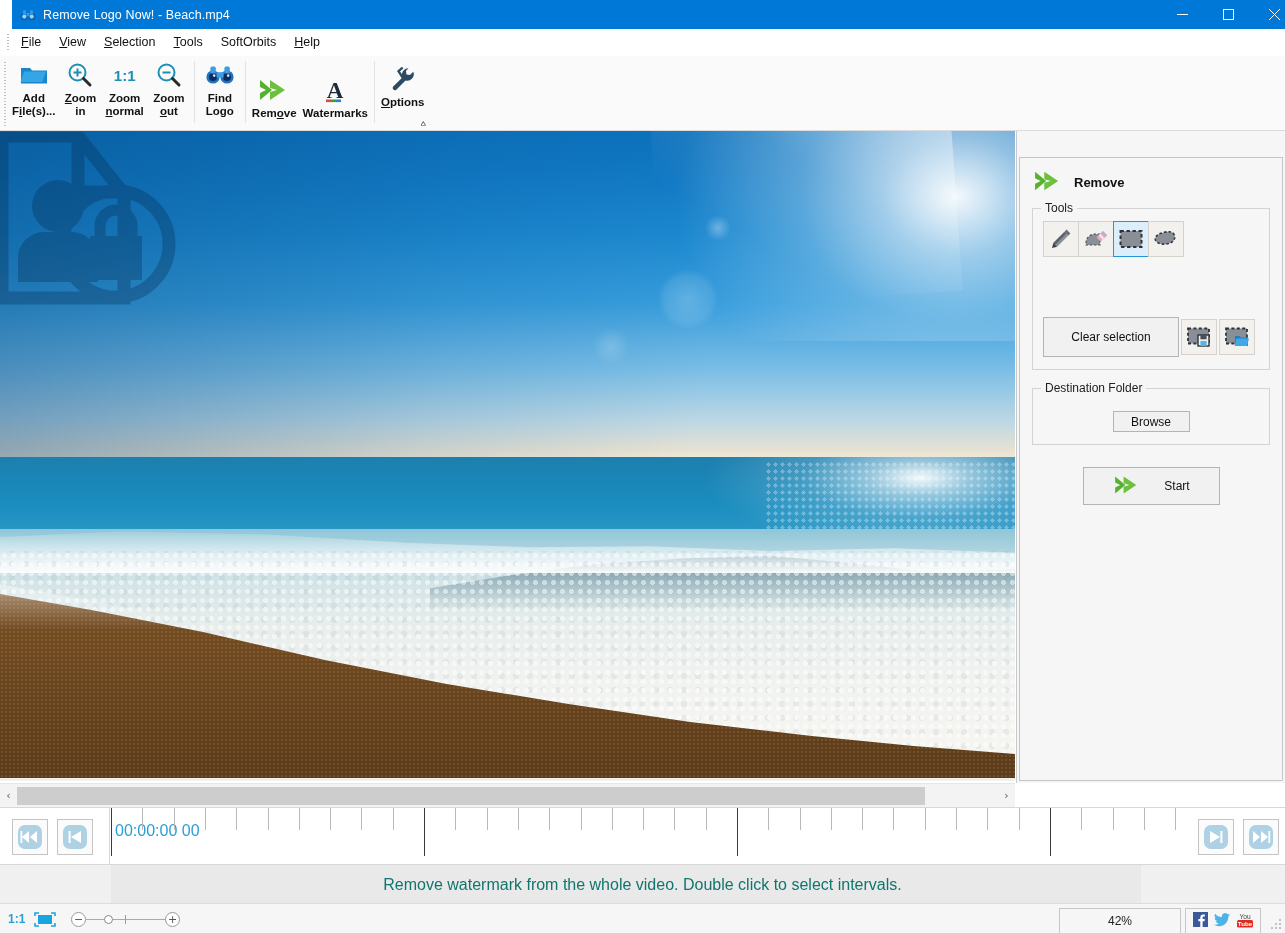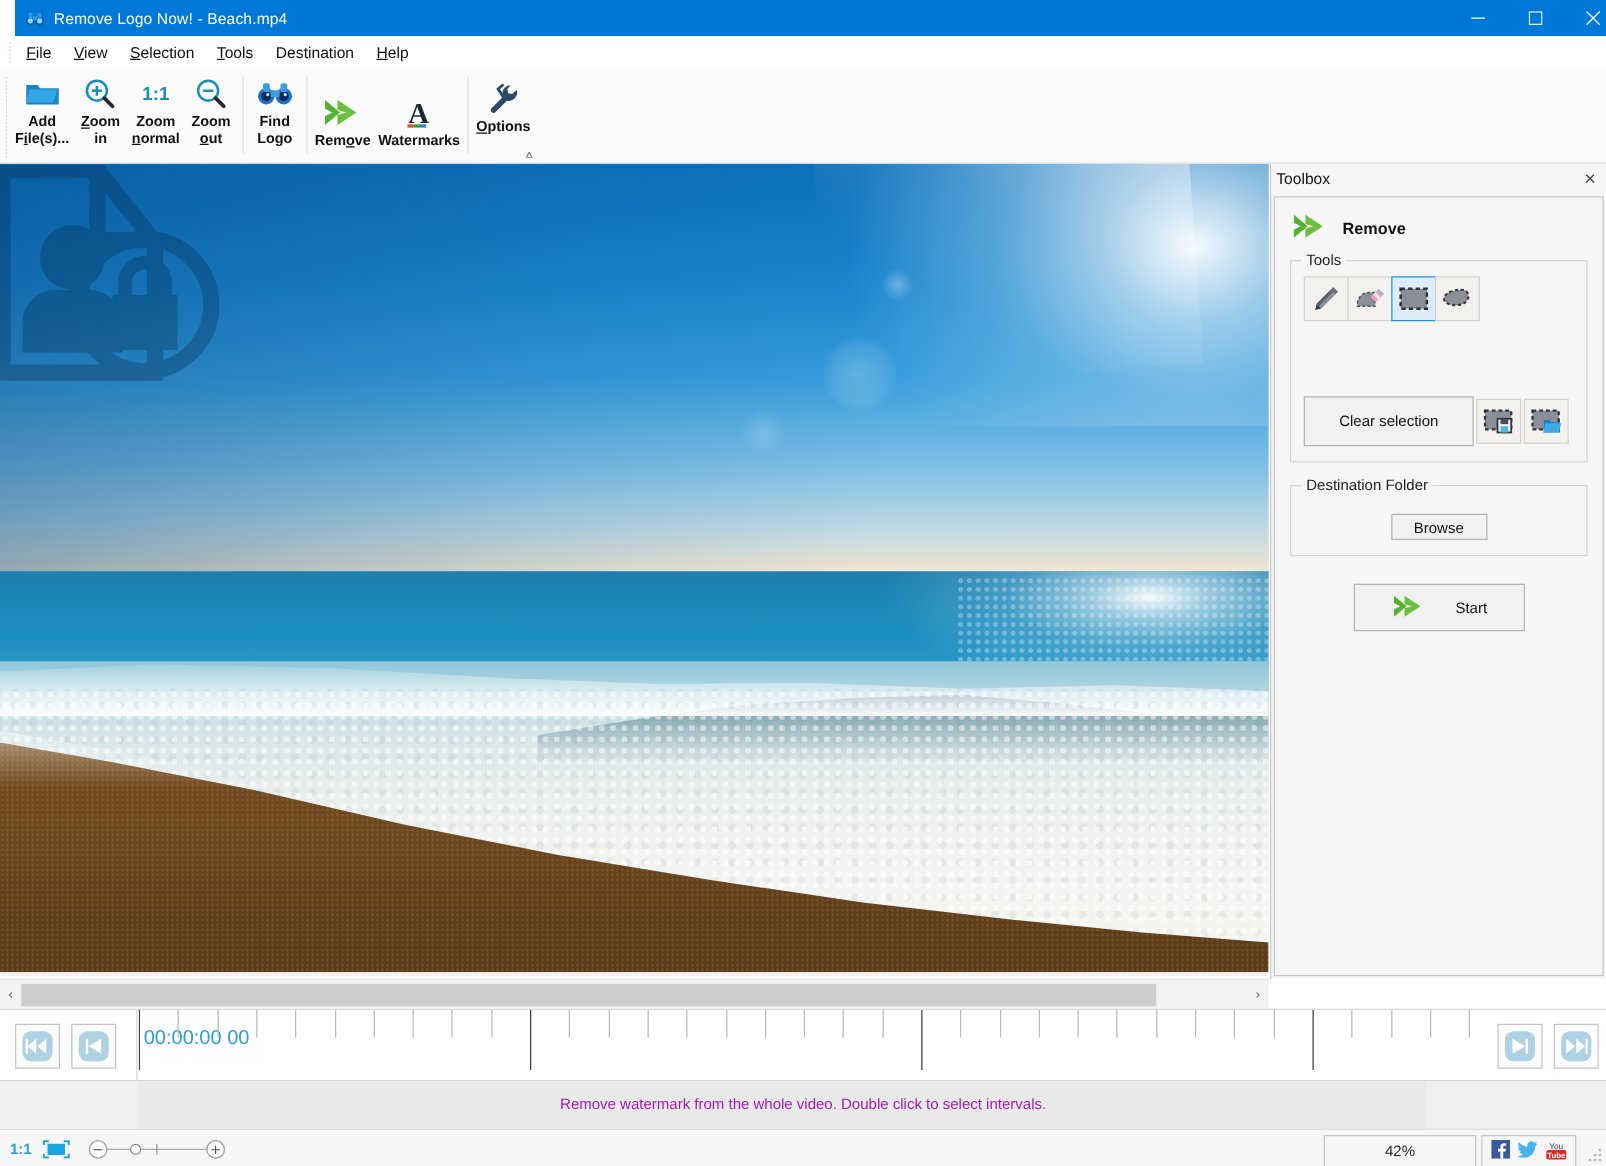--- a/index.html
+++ b/index.html
@@ -170,21 +170,21 @@
   .ruler { position:absolute; left:111px; top:0; right:0; height:57px; overflow:hidden; }
   .tick { position:absolute; top:0; width:1px; background:#b9b9b9; }
   .playhead { position:absolute; top:0; width:1px; height:48px; background:#3a3a3a; }
   .tcode { position:absolute; left:4px; top:14px; font-size:16px; color:#2a9fd6; }
 
   
   .interval-bar { position:absolute; left:0; top:865px; width:1285px; height:38px; background:#f0f0f0; }
   .interval-seg { position:absolute; left:111px; top:0; width:1330px; height:38px; background:#e9e9e9; }
   .interval-seg2 { position:absolute; left:1141px; top:0; right:0; height:38px; background:#f0f0f0; }
   .interval-text { position:absolute; left:0; right:0; top:11px; text-align:center;
-     font-size:12px; color:#a21caf; }
+     font-size:16px; color:#0f766e; }
 
   
   .statusbar { position:absolute; left:0; top:903px; width:1285px; height:30px;
      background:#f6f6f6; border-top:1px solid #dcdcdc; }
   .zoom-11 { position:absolute; left:8px; top:8px; font-size:12px; font-weight:bold; color:#2a9fd6; }
   .fitbox { position:absolute; left:34px; top:8px; width:22px; height:15px; }
   .minus, .plus { position:absolute; top:8px; width:15px; height:15px; border:1px solid #9a9a9a;
      border-radius:50%; background:#fff; display:flex; align-items:center; justify-content:center;
      font-size:11px; color:#555; line-height:1; font-family:"DejaVu Sans",sans-serif;}
   .minus { left:71px; } .plus { left:165px; }
@@ -281,21 +281,21 @@
   </div>
 
   <div class="menubar">
     <span class="grip">
         <i></i>
       </span>
     <div class="menu-item"><u>F</u>ile</div>
     <div class="menu-item"><u>V</u>iew</div>
     <div class="menu-item"><u>S</u>election</div>
     <div class="menu-item"><u>T</u>ools</div>
-    <div class="menu-item">Destination</div>
+    <div class="menu-item">SoftOrbits</div>
     <div class="menu-item"><u>H</u>elp</div>
   </div>
 
   <div class="ribbon">
     <div class="ribbon-inner">
       <span class="rgrip">
           <i></i>
         </span>
 
       <div class="rgroup">
@@ -595,24 +595,20 @@
             <circle cx="12" cy="8" r="1.1"></circle>
           <circle cx="4" cy="12" r="1.1"></circle>
             <circle cx="8" cy="12" r="1.1"></circle>
             <circle cx="12" cy="12" r="1.1"></circle>
         </g>
       </svg>
     </span>
   </div>
 
   <div class="toolbox">
-    <div class="tbx-head">
-      <span class="t">Toolbox</span>
-      <span class="tbx-close">✕</span>
-    </div>
 
     <div class="tbx-body">
 
       <div class="mode-row">
         <span>
           <svg width="32" height="24" viewBox="0 0 34 26">
             <path d="M3 3 L15 13 L3 23 L3 16 L9 13 L3 10 Z" fill="#56b12e"></path>
             <path d="M13 3 L28 13 L13 23 L13 15 L20 13 L13 11 Z" fill="#6cc03e"></path>
           </svg>
         </span>

